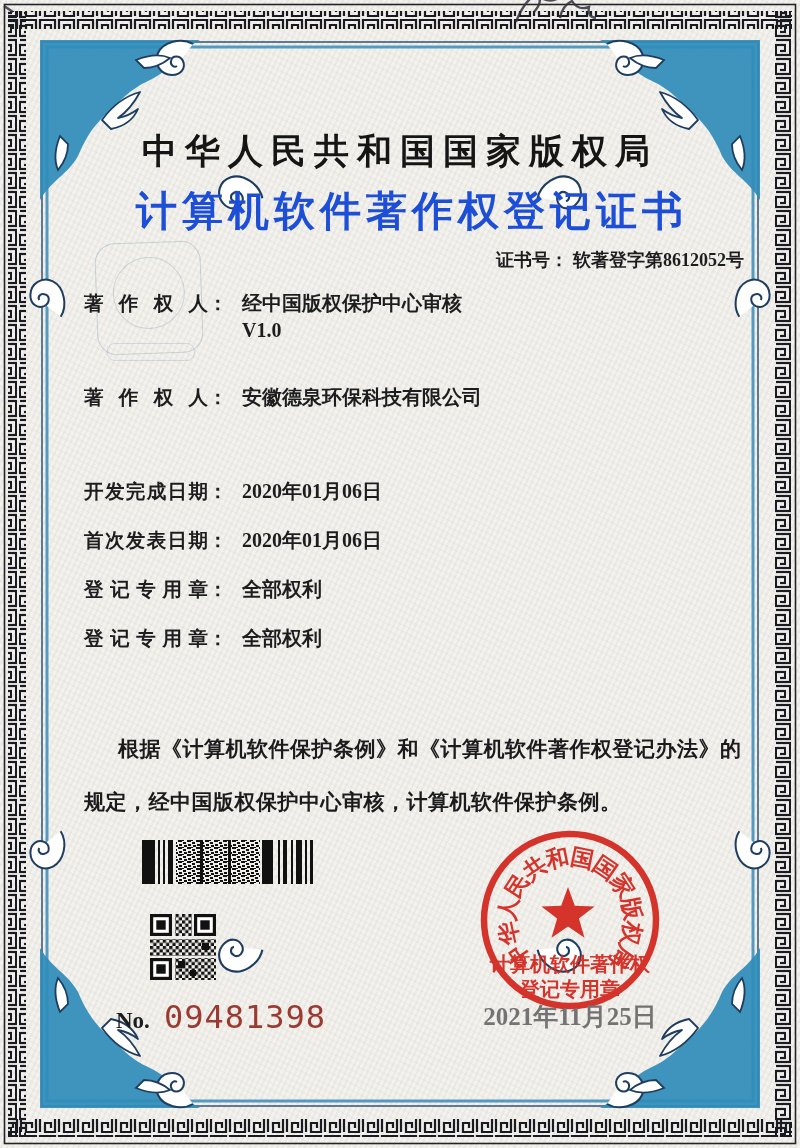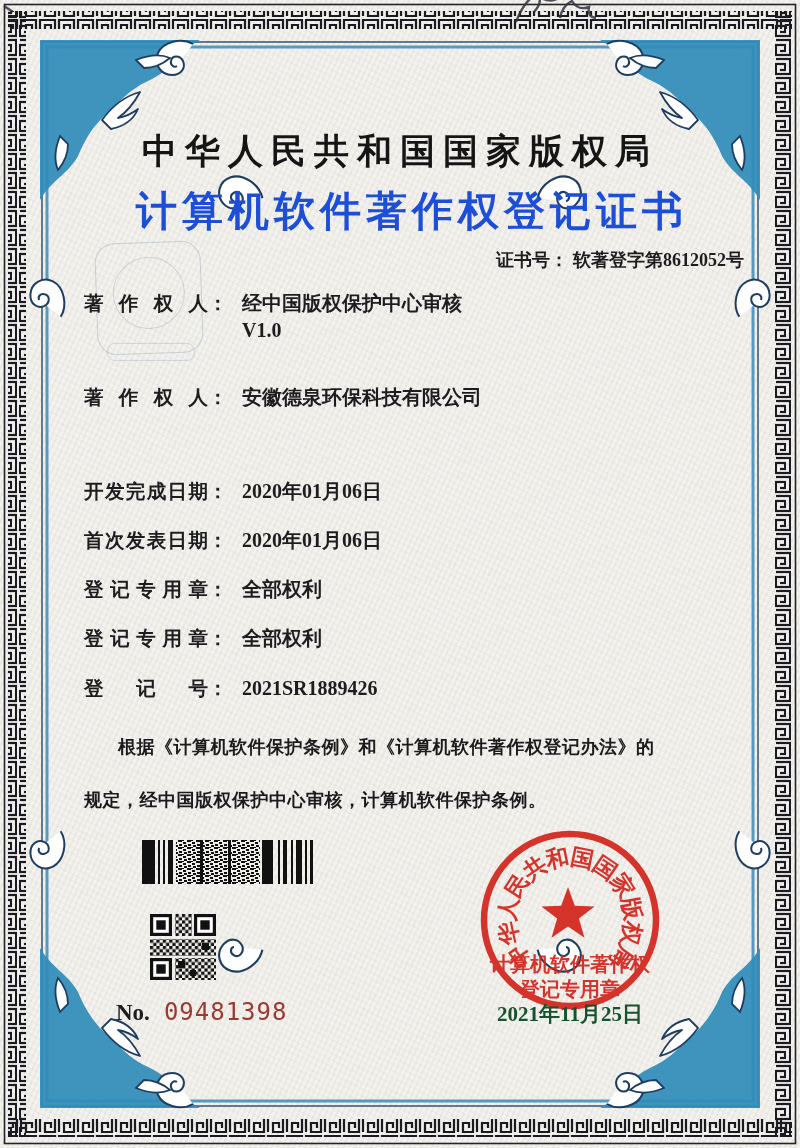--- a/index.html
+++ b/index.html
@@ -25,35 +25,35 @@
 
   .certno{position:absolute; top:248px; right:56px; font-size:18px; font-weight:700;}
   .certno .lbl{margin-right:5px;}
 
   .frow{position:absolute; left:84px; font-size:20px; font-weight:700; white-space:nowrap;}
   .flabel{display:inline-block; width:124px; font-size:19.5px;
     text-align:justify; text-align-last:justify;}
   .fcolon{display:inline-block; font-size:19.5px;}
   .fvalue{position:absolute; left:158px; top:0; line-height:27px;}
 
-  .stmt{position:absolute; left:84px; width:672px; font-size:18px; font-weight:600;
+  .stmt{position:absolute; left:84px; width:672px; font-size:21px; font-weight:600;
     letter-spacing:.5px; color:#1b1b1d;}
   .stmt.l1{top:735px; text-indent:34px;}
   .stmt.l2{top:788px;}
 
   .barcode{position:absolute; left:142px; top:840px;}
   .qr{position:absolute; left:150px; top:914px;}
 
   .serial{position:absolute; left:116px; top:998px; font-size:23px; font-weight:700;}
   .serial .num{font-family:"DejaVu Sans Mono","Liberation Mono",monospace;
-    color:#9b3a31; font-weight:400; font-size:24px; letter-spacing:1px; margin-left:14px;}
+    color:#9b3a31; font-weight:400; font-size:32px; letter-spacing:1px; margin-left:14px;}
 
   .sealwrap{position:absolute; left:458px; top:808px; width:224px; height:224px;}
   .issue-date{position:absolute; left:465px; top:1000px; width:210px; text-align:center;
-    font-size:21px; font-weight:700; color:#14532d; z-index:4;}
+    font-size:25px; font-weight:700; color:#737373; z-index:4;}
 
   .emboss{position:absolute; left:96px; top:242px; width:104px; height:110px; z-index:2;
     border:1.5px solid rgba(150,170,188,.45); border-radius:20px; transform:rotate(-2deg);}
   .emboss::after{content:""; position:absolute; left:16px; top:14px; width:70px; height:70px;
     border:1.5px solid rgba(150,170,188,.4); border-radius:50%;}
   .emboss::before{content:""; position:absolute; left:8px; bottom:-8px; width:86px; height:16px;
     border:1.2px solid rgba(150,170,188,.35); border-radius:8px; transform:rotate(2deg);}
 </style>
 </head>
 <body>
@@ -138,24 +138,20 @@
     <div class="frow" style="top:576px">
       <span class="flabel">登记专用章</span><span class="fcolon">：</span>
       <span class="fvalue">全部权利</span>
     </div>
 
     <div class="frow" style="top:625px">
       <span class="flabel">登记专用章</span><span class="fcolon">：</span>
       <span class="fvalue">全部权利</span>
     </div>
 
-    <div class="frow" style="top:675px">
-      <span class="flabel">登记号</span><span class="fcolon">：</span>
-      <span class="fvalue">2021SR1889426</span>
-    </div>
 
     <div class="stmt l1">根据《计算机软件保护条例》和《计算机软件著作权登记办法》的</div>
     <div class="stmt l2">规定，经中国版权保护中心审核，计算机软件保护条例。</div>
 
     <svg class="barcode" width="172" height="44" aria-hidden="true">
       <defs>
         <pattern id="bcN" width="9" height="7" patternUnits="userSpaceOnUse">
           <g fill="#111">
             <rect x="0" y="0" width="4" height="2"></rect>
               <rect x="5" y="2" width="3" height="2"></rect>

